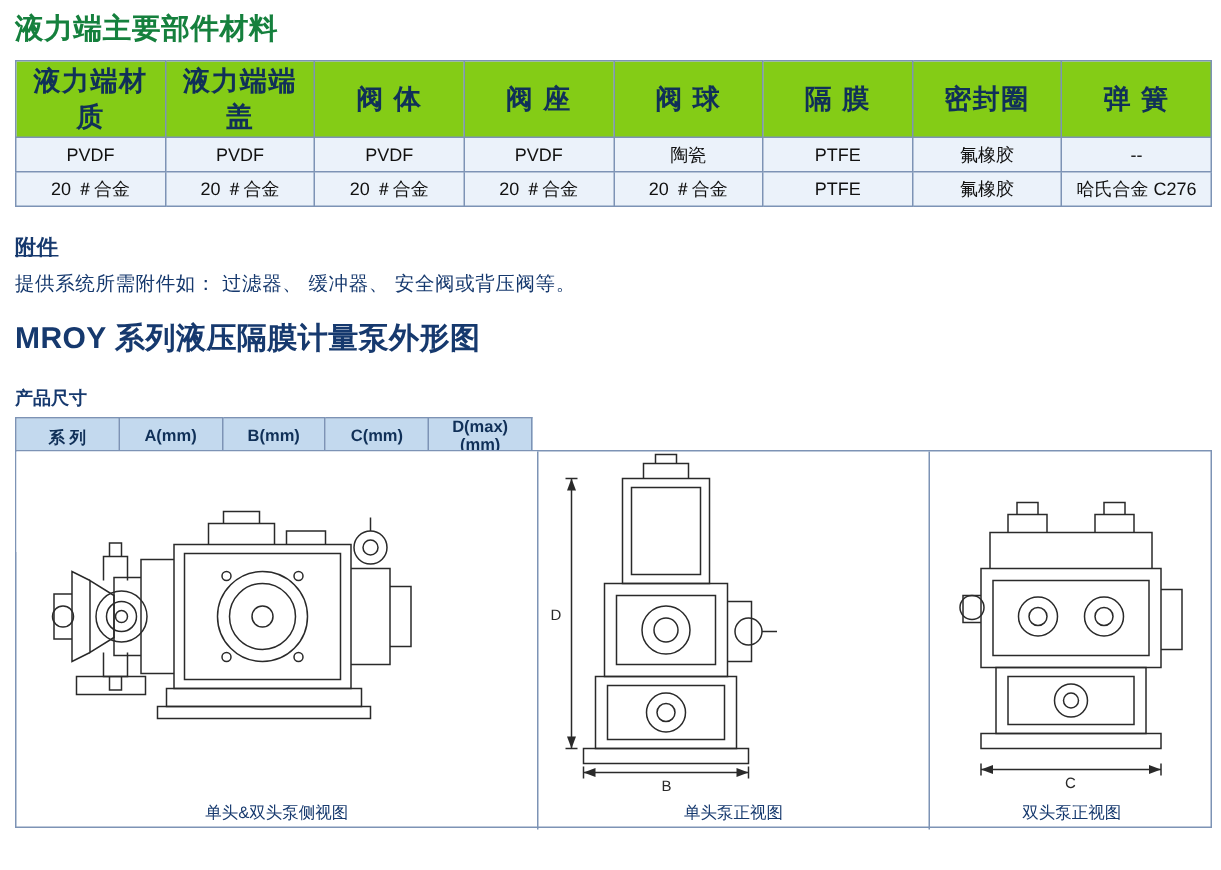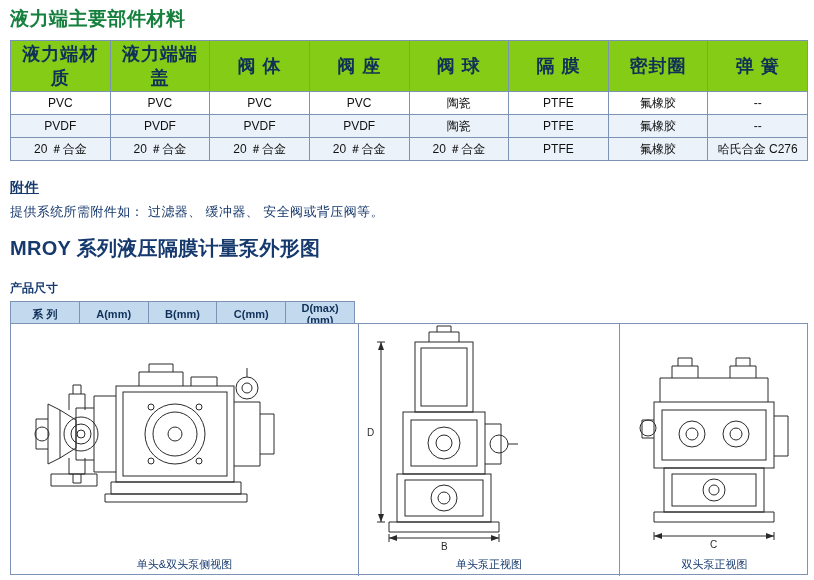--- a/index.html
+++ b/index.html
@@ -160,30 +160,20 @@
         <th>液力端端盖</th>
         <th>阀 体</th>
         <th>阀 座</th>
         <th>阀 球</th>
         <th>隔 膜</th>
         <th>密封圈</th>
         <th>弹 簧</th>
       </tr>
     </thead>
     <tbody>
-      <tr class="plain">
-        <td>PVC</td>
-        <td>PVC</td>
-        <td>PVC</td>
-        <td>PVC</td>
-        <td>陶瓷</td>
-        <td>PTFE</td>
-        <td>氟橡胶</td>
-        <td>--</td>
-      </tr>
       <tr class="alt">
         <td>PVDF</td>
         <td>PVDF</td>
         <td>PVDF</td>
         <td>PVDF</td>
         <td>陶瓷</td>
         <td>PTFE</td>
         <td>氟橡胶</td>
         <td>--</td>
       </tr>

